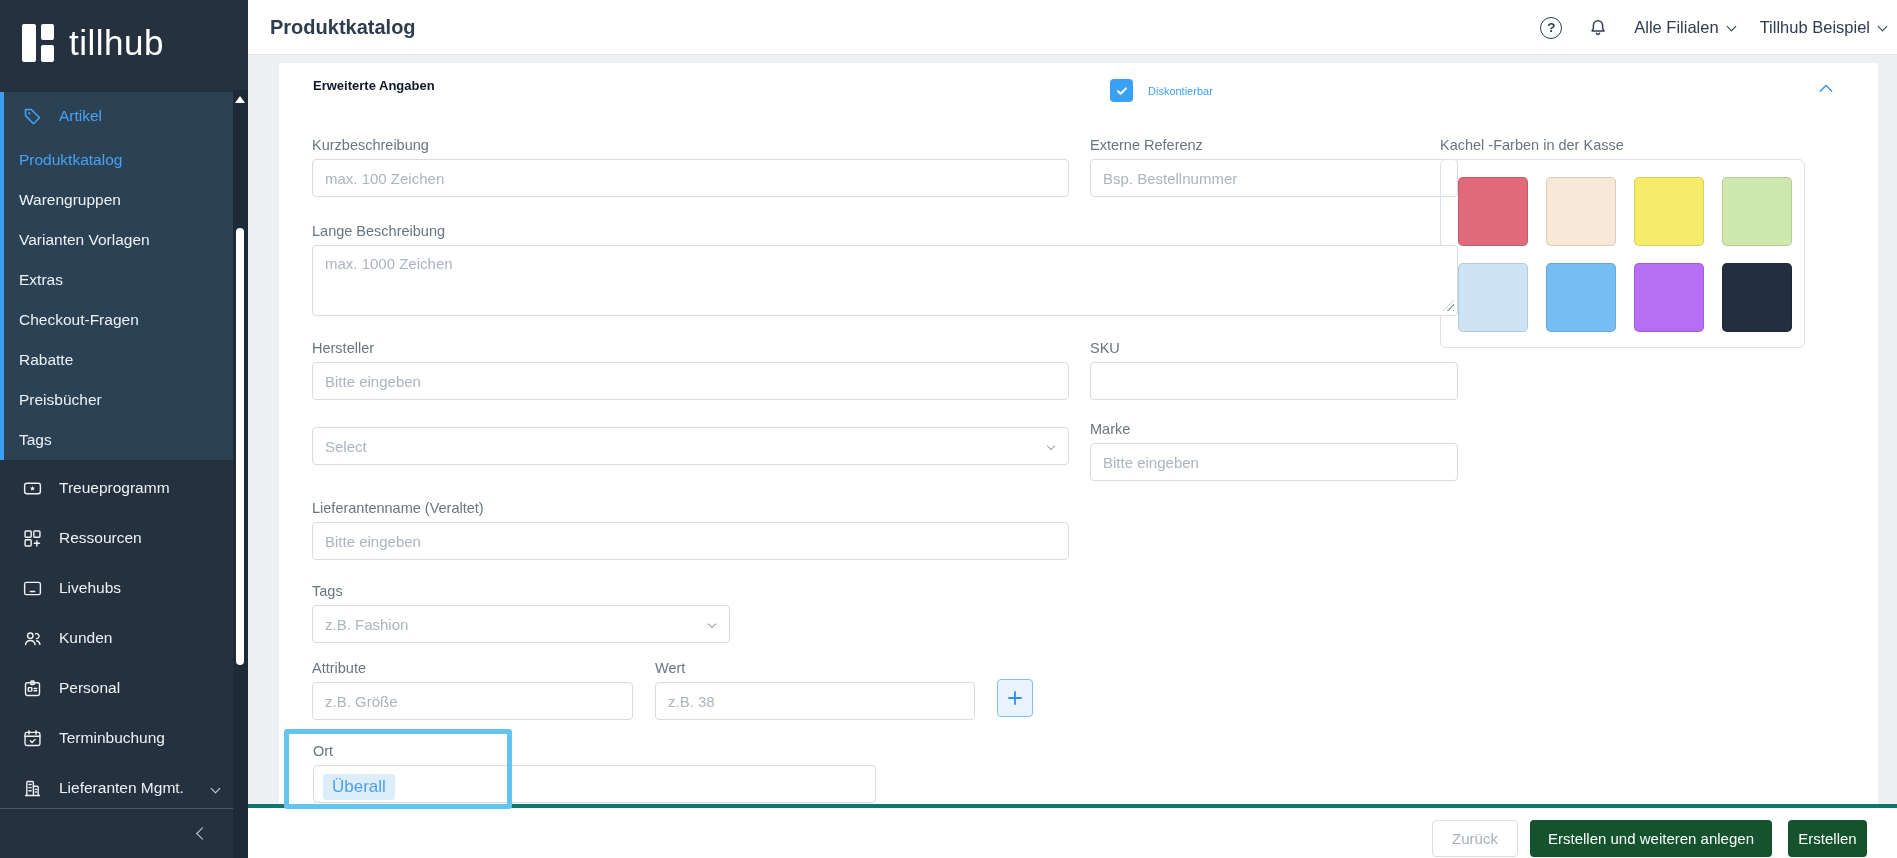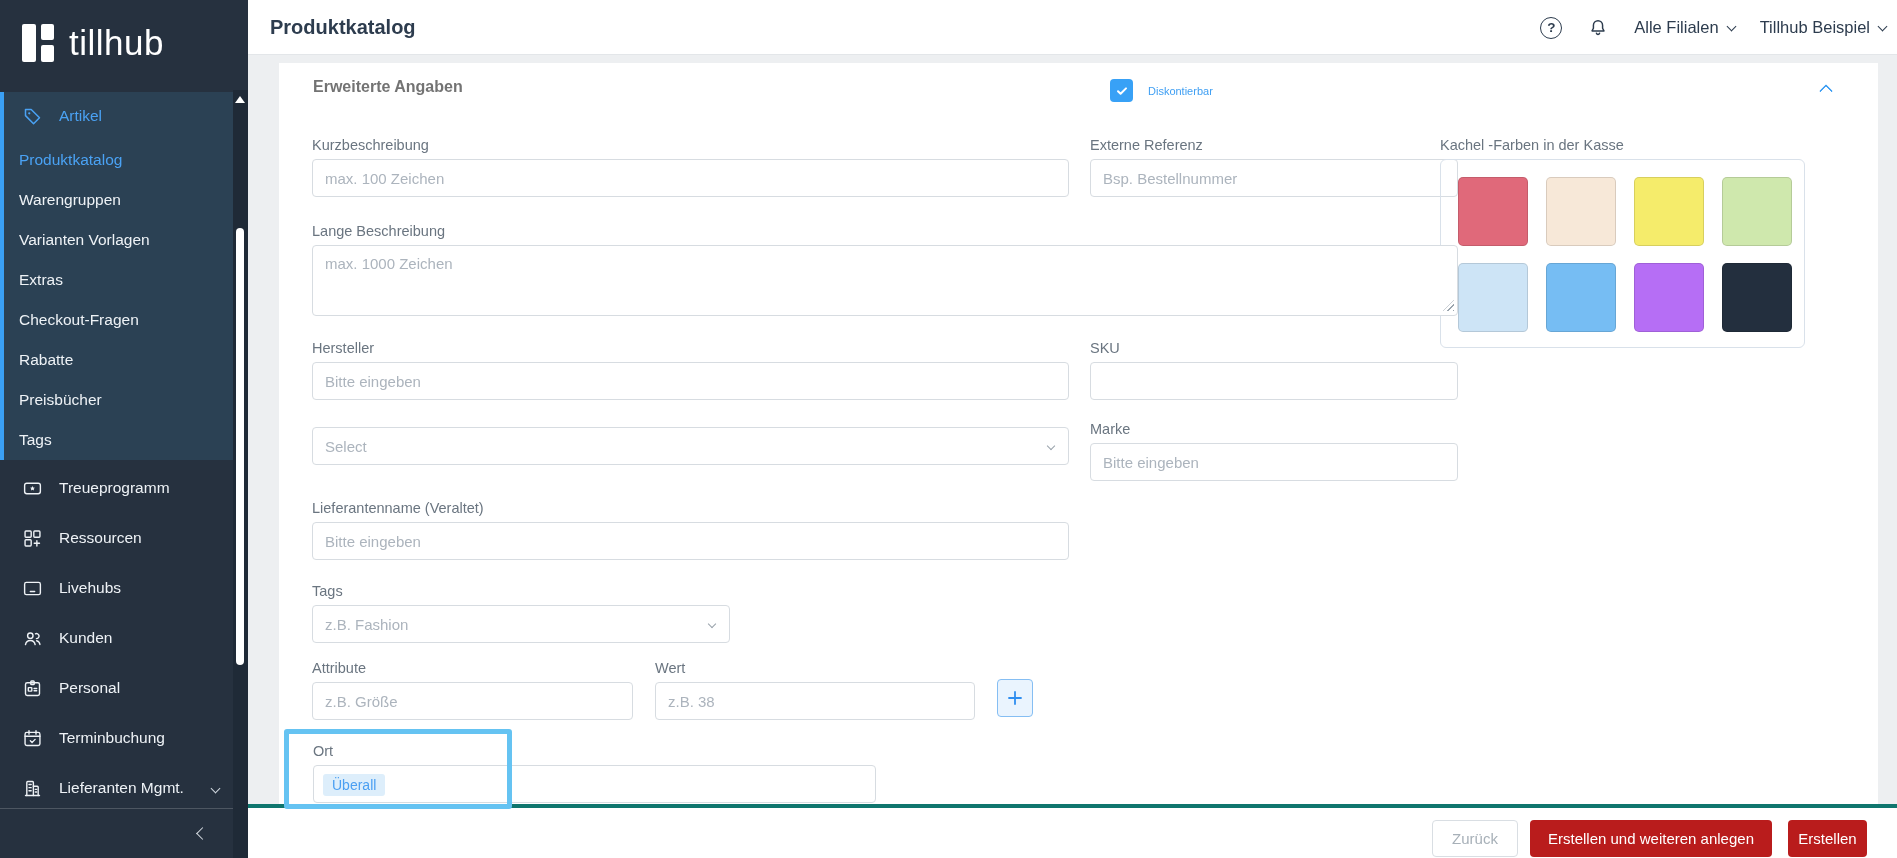--- a/index.html
+++ b/index.html
@@ -48,21 +48,21 @@
   .help-icon { width:22px; height:22px; border:1.6px solid #2d3c4e; border-radius:50%; display:flex; align-items:center; justify-content:center;
     font-size:13.5px; font-weight:700; color:#2d3c4e; cursor:pointer; }
   .iconbtn { cursor:pointer; display:flex; align-items:center; }
   .menu-link { display:flex; align-items:center; gap:9px; font-size:16.5px; cursor:pointer; }
   .menu-link .chev { margin-top:-3px; }
 
   
   .content { position:absolute; left:248px; top:55px; width:1649px; height:749px; background:#edeff1; }
   .card { position:absolute; left:31px; top:8px; width:1599px; height:741px; background:#fff; }
 
-  .section-title { position:absolute; left:34px; top:15px; font-size:16px; font-weight:700; color:#737373; }
+  .section-title { position:absolute; left:34px; top:15px; font-size:13px; font-weight:700; color:#0f172a; }
   .discount { position:absolute; left:831px; top:16px; display:flex; align-items:center; cursor:pointer; }
   .checkbox { width:23px; height:23px; background:#38a1f6; border-radius:4px; display:flex; align-items:center; justify-content:center; }
   .discount-label { margin-left:15px; font-size:11px; color:#3f9ff3; }
   .collapse-section { position:absolute; right:41px; top:19px; width:16px; height:14px; color:#3f9ff3; cursor:pointer; }
   .collapse-section .chev { width:10px; height:10px; border-width:2.6px; border-radius:1px; }
 
   .field { position:absolute; }
   .field label { display:block; font-size:14.5px; color:#6a7580; }
   .tinput, .tarea, .select {
     width:100%; border:1px solid #d7dce1; border-radius:4px; background:#fff;
@@ -78,30 +78,30 @@
   .select .ph { color:#acb4bd; }
   .select .chev { position:absolute; right:14px; top:15px; color:#99a2ab; width:6px; height:6px; border-width:1.5px; }
 
   .palette-box { margin-top:6px; width:365px; height:189px; border:1px solid #d9e1ea; border-radius:6px; padding:17px; }
   .swatches { display:grid; grid-template-columns:repeat(4,70px); grid-auto-rows:69px; column-gap:18px; row-gap:17px; }
   .swatch { border-radius:5px; border:1px solid rgba(0,0,0,.12); cursor:pointer; }
 
   .plus-btn { position:absolute; left:718px; top:616px; width:36px; height:38px; background:#eaf4fe; border:1px solid #85bef3; border-radius:4px;
     display:flex; align-items:center; justify-content:center; cursor:pointer; }
 
-  .tag-chip { display:inline-block; margin:8px 0 0 9px; background:#ddeefb; color:#4a9ff2; font-size:14px; padding:3px 9px; border-radius:3px; cursor:pointer; }
+  .tag-chip { display:inline-block; margin:8px 0 0 9px; background:#ddeefb; color:#4a9ff2; font-size:17px; padding:3px 9px; border-radius:3px; cursor:pointer; }
   .ort-input { width:100%; height:38px; border:1px solid #d7dce1; border-radius:4px; margin-top:6px; background:#fff; }
 
   
   .footbar { position:absolute; left:248px; top:804px; width:1649px; height:54px; background:#fff; border-top:4px solid #0f766e; }
   .foot-actions { position:absolute; right:30px; top:12px; display:flex; align-items:center; }
   .btn { height:37px; border-radius:4px; font-size:15px; display:flex; align-items:center; justify-content:center;
     font-family:"Liberation Sans","DejaVu Sans",sans-serif; cursor:pointer; border:none; }
   .btn.ghost { width:86px; background:#fff; border:1px solid #d9dee3; color:#a7b0b8; margin-right:12px; }
-  .btn.primary { background:#b91c1c; color:#fff; padding:0 16px; }
+  .btn.primary { background:#14532d; color:#fff; padding:0 16px; }
   .btn.wide { width:242px; margin-right:16px; }
   .btn.small { width:79px; }
 
   
   .highlight { position:absolute; left:284px; top:729px; width:228px; height:80px; border:5px solid #65c3f2; border-radius:3px; z-index:20; pointer-events:none; }
 </style>
 </head>
 <body>
 
 <div class="screen">

